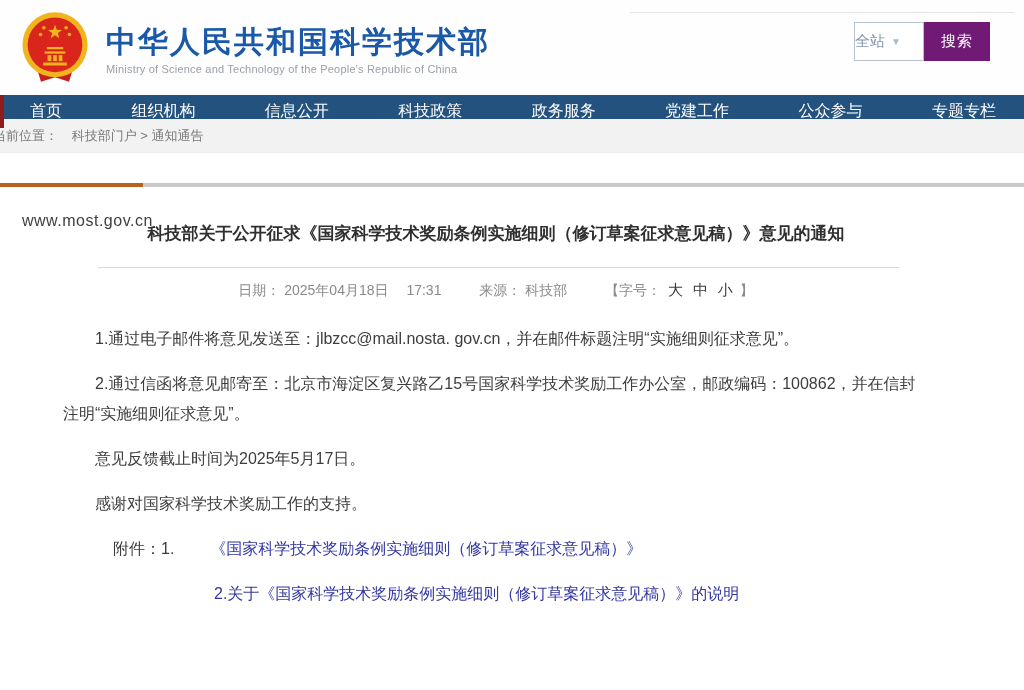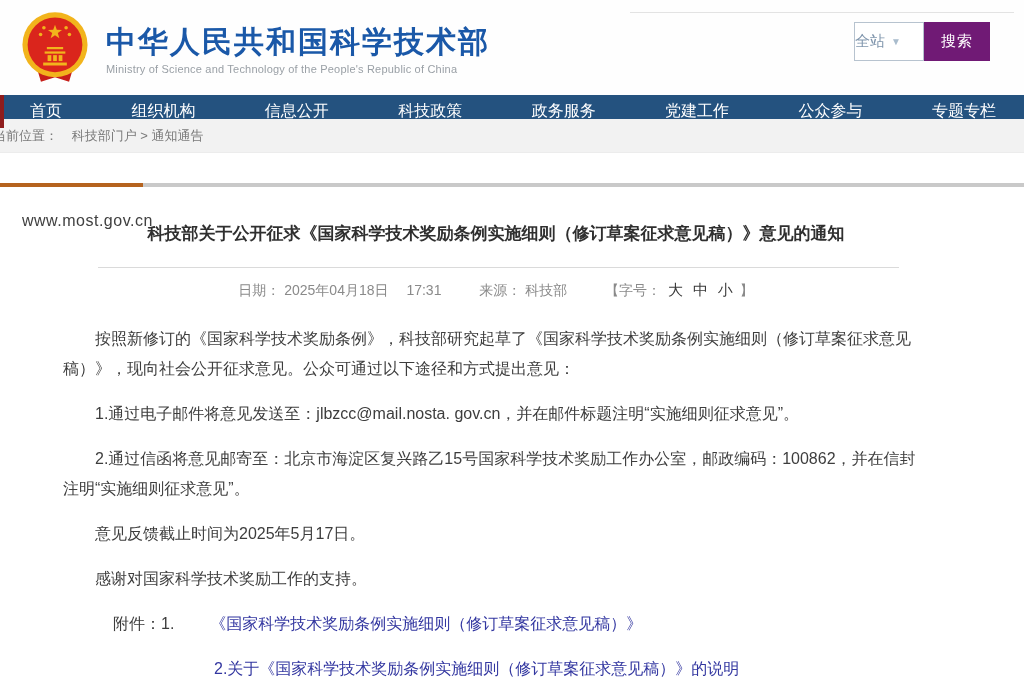--- a/index.html
+++ b/index.html
@@ -131,21 +131,20 @@
     <span class="gap-l">来源：</span>
     <span>科技部</span>
     <span class="gap-l">【字号：</span>
     <span class="fontsize-ctrl">大</span>
     <span class="fontsize-ctrl">中</span>
     <span class="fontsize-ctrl">小</span>
     <span>】</span>
   </div>
 
   <div class="article-body">
-    <p>按照新修订的《国家科学技术奖励条例》，科技部研究起草了《国家科学技术奖励条例实施细则（修订草案征求意见稿）》，现向社会公开征求意见。公众可通过以下途径和方式提出意见：</p>
     <p>1.通过电子邮件将意见发送至：jlbzcc@mail.nosta. gov.cn，并在邮件标题注明“实施细则征求意见”。</p>
     <p>2.通过信函将意见邮寄至：北京市海淀区复兴路乙15号国家科学技术奖励工作办公室，邮政编码：100862，并在信封注明“实施细则征求意见”。</p>
     <p>意见反馈截止时间为2025年5月17日。</p>
     <p>感谢对国家科学技术奖励工作的支持。</p>
 
     <p class="attachment-line1">
       <span>附件：</span><span>1.</span><a class="att-link">《国家科学技术奖励条例实施细则（修订草案征求意见稿）》</a>
     </p>
     <p class="attachment-line2">
       <a class="att-link">2.关于《国家科学技术奖励条例实施细则（修订草案征求意见稿）》的说明</a>

